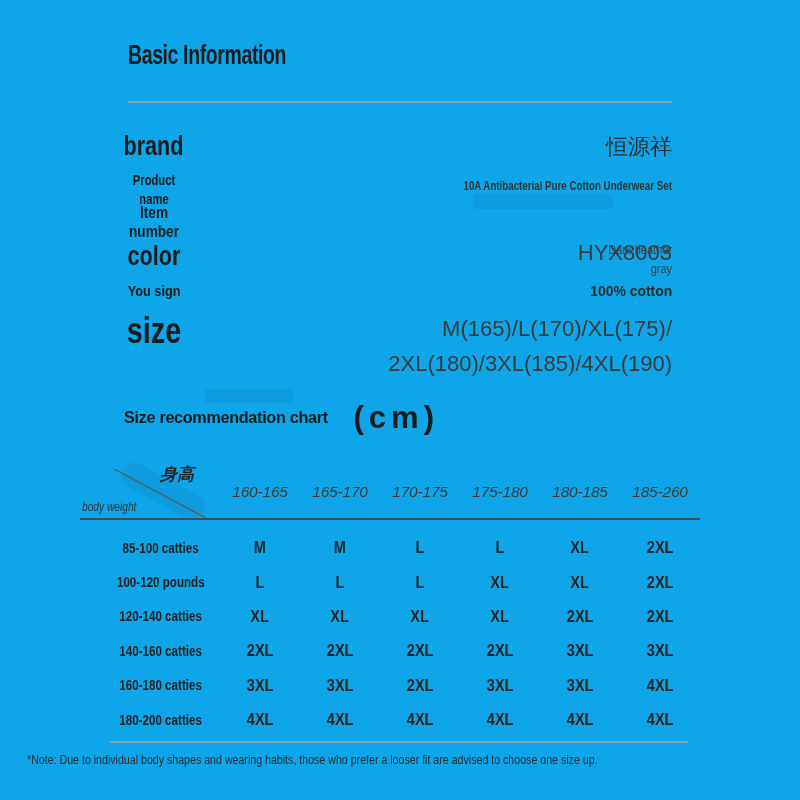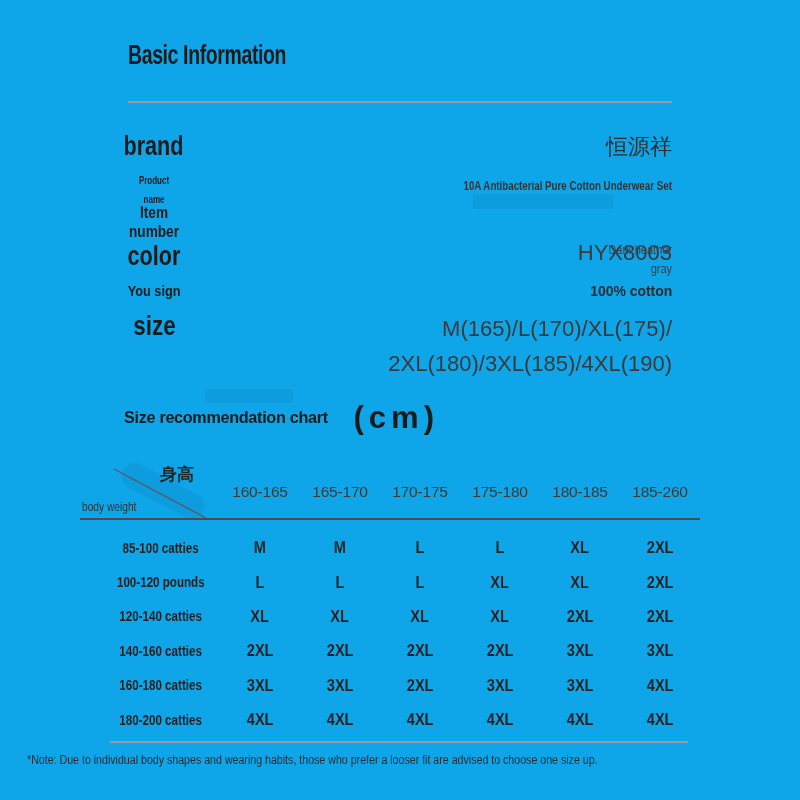--- a/index.html
+++ b/index.html
@@ -16,41 +16,41 @@
   .s85{transform:scaleX(.85);} .s88{transform:scaleX(.88);} .s9{transform:scaleX(.9);}
   .s95{transform:scaleX(.95);}
 
   .title{position:absolute;left:128px;top:40px;margin:0;font-size:27px;font-weight:bold;
          letter-spacing:-.5px;white-space:nowrap;color:#1b1b1b;}
   .divider{position:absolute;left:128px;top:101px;width:544px;height:2px;background:#9a9a9a;}
 
   .lbl{position:absolute;left:94px;width:120px;text-align:center;font-weight:bold;
        white-space:nowrap;color:#1b1b1b;}
   .lbl-brand{top:131px;font-size:27px;}
-  .lbl-product{top:171px;font-size:10px;line-height:19px;}
+  .lbl-product{top:171px;font-size:14px;line-height:19px;}
   .lbl-item{top:203px;font-size:17px;line-height:19px;}
   .lbl-color{top:241px;font-size:27px;}
   .lbl-material{top:282px;font-size:15px;}
-  .lbl-size{top:310px;font-size:28px;}
+  .lbl-size{top:310px;font-size:36px;}
 
   .val{position:absolute;right:128px;text-align:right;white-space:nowrap;color:#3a3a3a;}
   .val-brand{top:132px;font-size:22px;color:#2e2e2e;}
   .val-product{top:178px;font-size:13px;font-weight:bold;color:#333333;}
   .val-item{top:204px;font-size:22px;margin-top:36px;}
   .val-color{top:240px;font-size:13px;line-height:19px;color:#3f3f3f;}
   .val-material{top:282px;font-size:15.5px;font-weight:bold;color:#2e2e2e;}
   .val-size{top:312px;font-size:22px;line-height:34.5px;}
 
   .chart-heading{position:absolute;left:124px;top:400px;display:flex;align-items:center;
                  gap:15px;white-space:nowrap;}
   .ch-txt{font-size:17px;font-weight:bold;letter-spacing:-.3px;color:#1b1b1b;}
   .ch-unit{font-size:31px;font-weight:bold;letter-spacing:5px;color:#1b1b1b;}
 
   .chart{position:absolute;left:80px;top:462px;width:620px;}
-  .thead{display:flex;height:56px;}
+  .thead{display:flex;height:56px;font-style:italic;}
   .corner{position:relative;width:140px;flex:none;}
   .corner svg{position:absolute;left:0;top:0;}
   .c-top{position:absolute;right:26px;top:1px;font-size:17px;font-weight:bold;color:#222222;}
   .c-bot{position:absolute;left:2px;bottom:4px;font-size:12px;color:#333333;white-space:nowrap;}
   .th{flex:1;display:flex;align-items:flex-end;justify-content:center;padding-bottom:17px;
       font-size:15.5px;color:#3b3b3b;letter-spacing:-.2px;}
   .hline{height:1.5px;background:#4c4c4c;}
   .tbody{padding-top:11px;}
   .tr{display:flex;height:34.4px;align-items:center;}
   .tl{width:140px;flex:none;text-align:center;font-size:14.5px;font-weight:bold;color:#222222;

